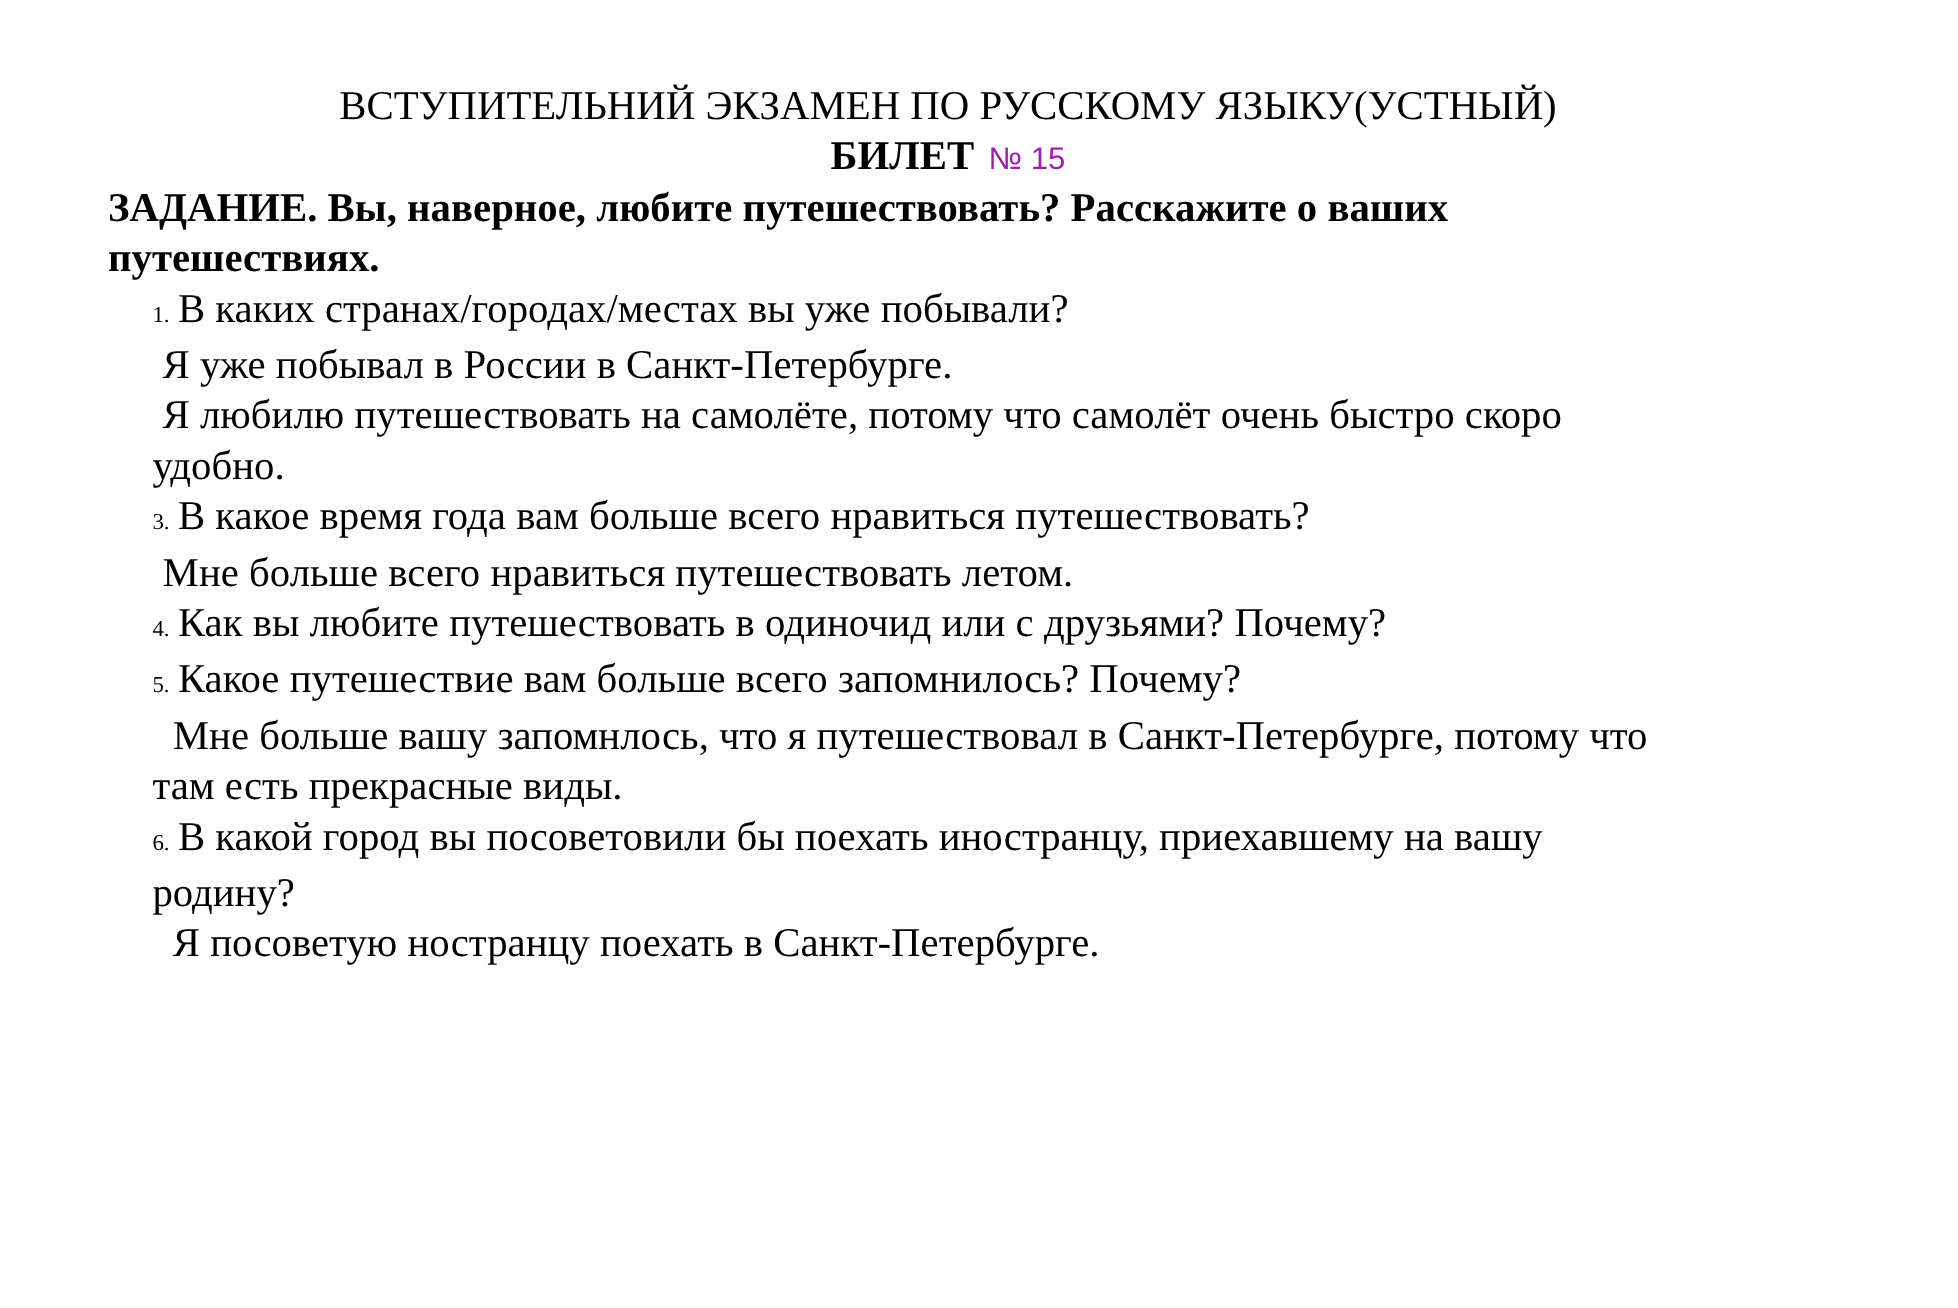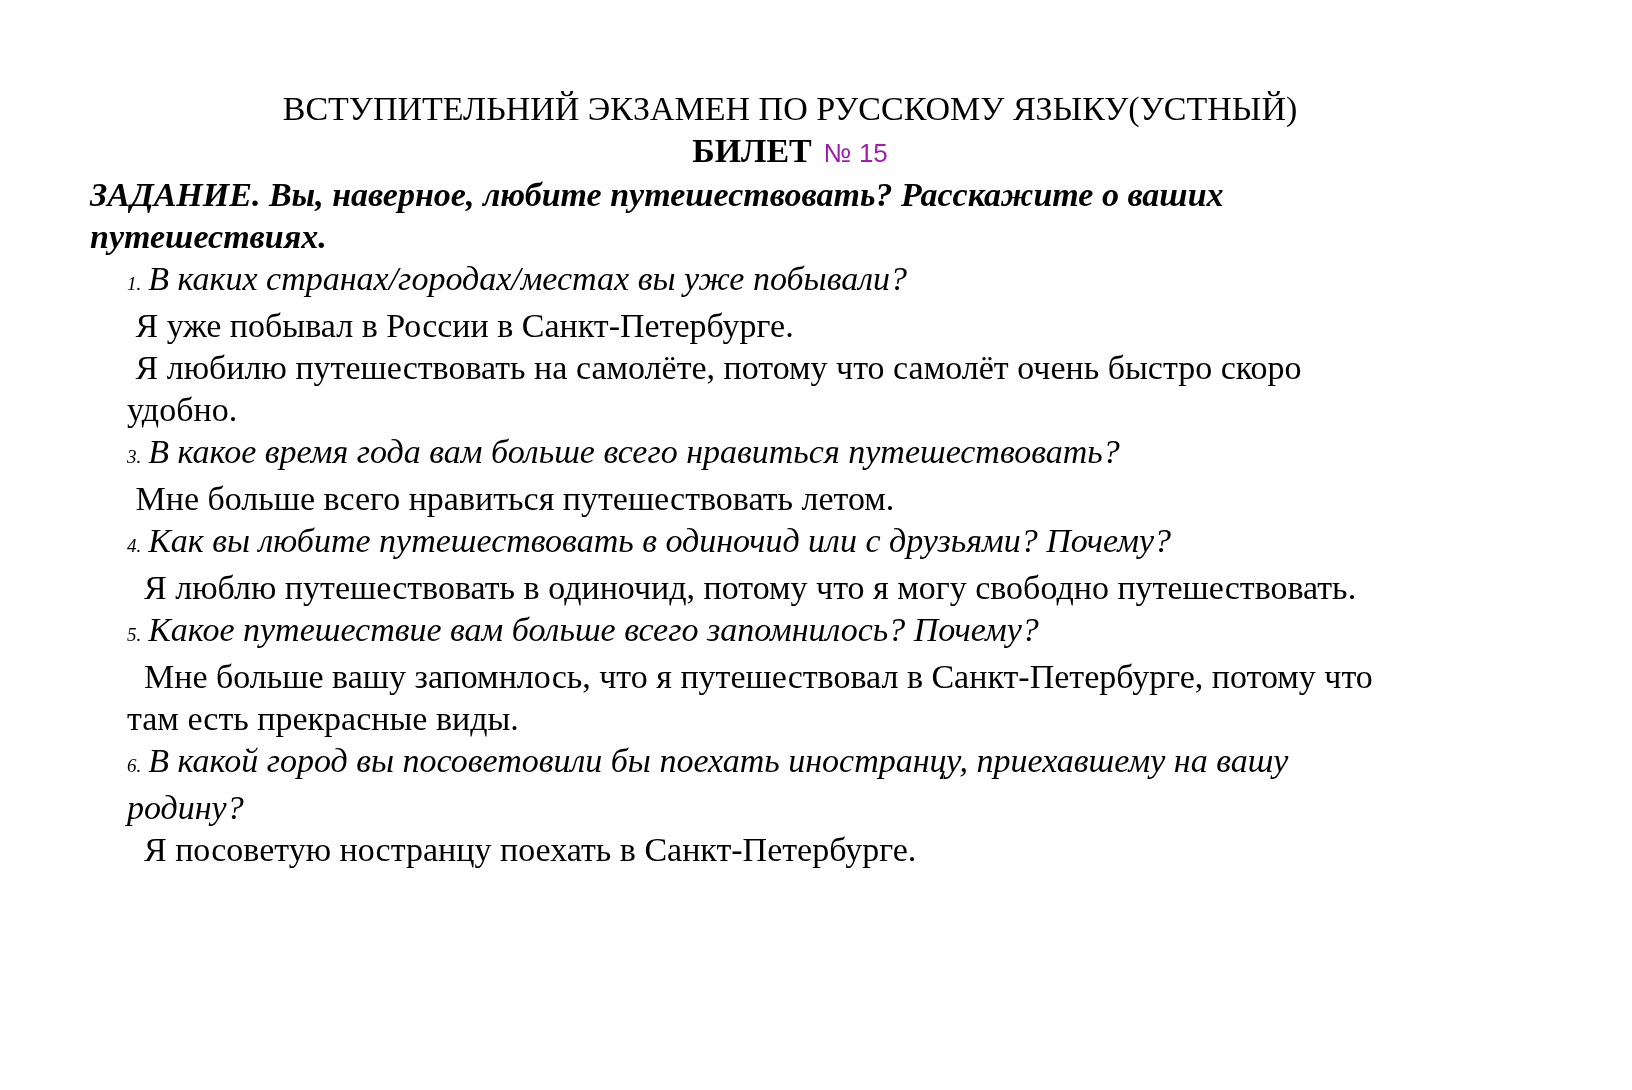--- a/index.html
+++ b/index.html
@@ -5,42 +5,41 @@
   html,body { margin:0; padding:0; background:#ffffff; }
   .page {
     position:relative;
     width:1632px; height:916px;
     background:#ffffff;
     color:#000000;
     font-family:"Liberation Serif","DejaVu Serif",serif;
     font-size:34px;
     line-height:42px;
     box-sizing:border-box;
-    padding:88px 0 0 90px;
+    padding:68px 0 0 90px;
     overflow:hidden;
   }
   .head-block { width:1400px; text-align:center; }
   .doc-title { font-weight:normal; }
   .ticket-line { }
   .ticket-label { font-weight:bold; }
   .ticket-number {
     font-family:"Liberation Sans","DejaVu Sans",sans-serif;
     font-size:26px;
     color:#a21caf;
     margin-left:12px;
   }
   .task {
     margin:0;
     font-weight:bold;
     white-space:pre-wrap;
     width:1460px;
-    font-style:italic;
   }
   .qa-list { margin-left:37px; width:1460px; }
-  .question { margin:0; white-space:pre-wrap;font-style:italic; }
+  .question { margin:0; white-space:pre-wrap; }
   .qnum {
     font-size:19px;
     margin-right:7px;
   }
   .qtext { white-space:pre-wrap; }
   .answer { margin:0; white-space:pre-wrap; }
 </style>
 </head>
 <body>
 
@@ -60,21 +59,20 @@
     <p class="question"><span class="qnum">1.</span><span class="qtext">В каких странах/городах/местах вы уже побывали?</span></p>
     <p class="answer"> Я уже побывал в России в Санкт-Петербурге.</p>
 
     <p class="answer"> Я любилю путешествовать на самолёте, потому что самолёт очень быстро скоро
 удобно.</p>
 
     <p class="question"><span class="qnum">3.</span><span class="qtext">В какое время года вам больше всего нравиться путешествовать?</span></p>
     <p class="answer"> Мне больше всего нравиться путешествовать летом.</p>
 
     <p class="question"><span class="qnum">4.</span><span class="qtext">Как вы любите путешествовать в одиночид или с друзьями? Почему?</span></p>
-    <p class="answer">  Я люблю путешествовать в одиночид, потому что я могу свободно путешествовать.</p>
 
     <p class="question"><span class="qnum">5.</span><span class="qtext">Какое путешествие вам больше всего запомнилось? Почему?</span></p>
     <p class="answer">  Мне больше вашу запомнлось, что я путешествовал в Санкт-Петербурге, потому что
 там есть прекрасные виды.</p>
 
     <p class="question"><span class="qnum">6.</span><span class="qtext">В какой город вы посоветовили бы поехать иностранцу, приехавшему на вашу
 родину?</span></p>
     <p class="answer">  Я посоветую ностранцу поехать в Санкт-Петербурге.</p>
 
   </div>

